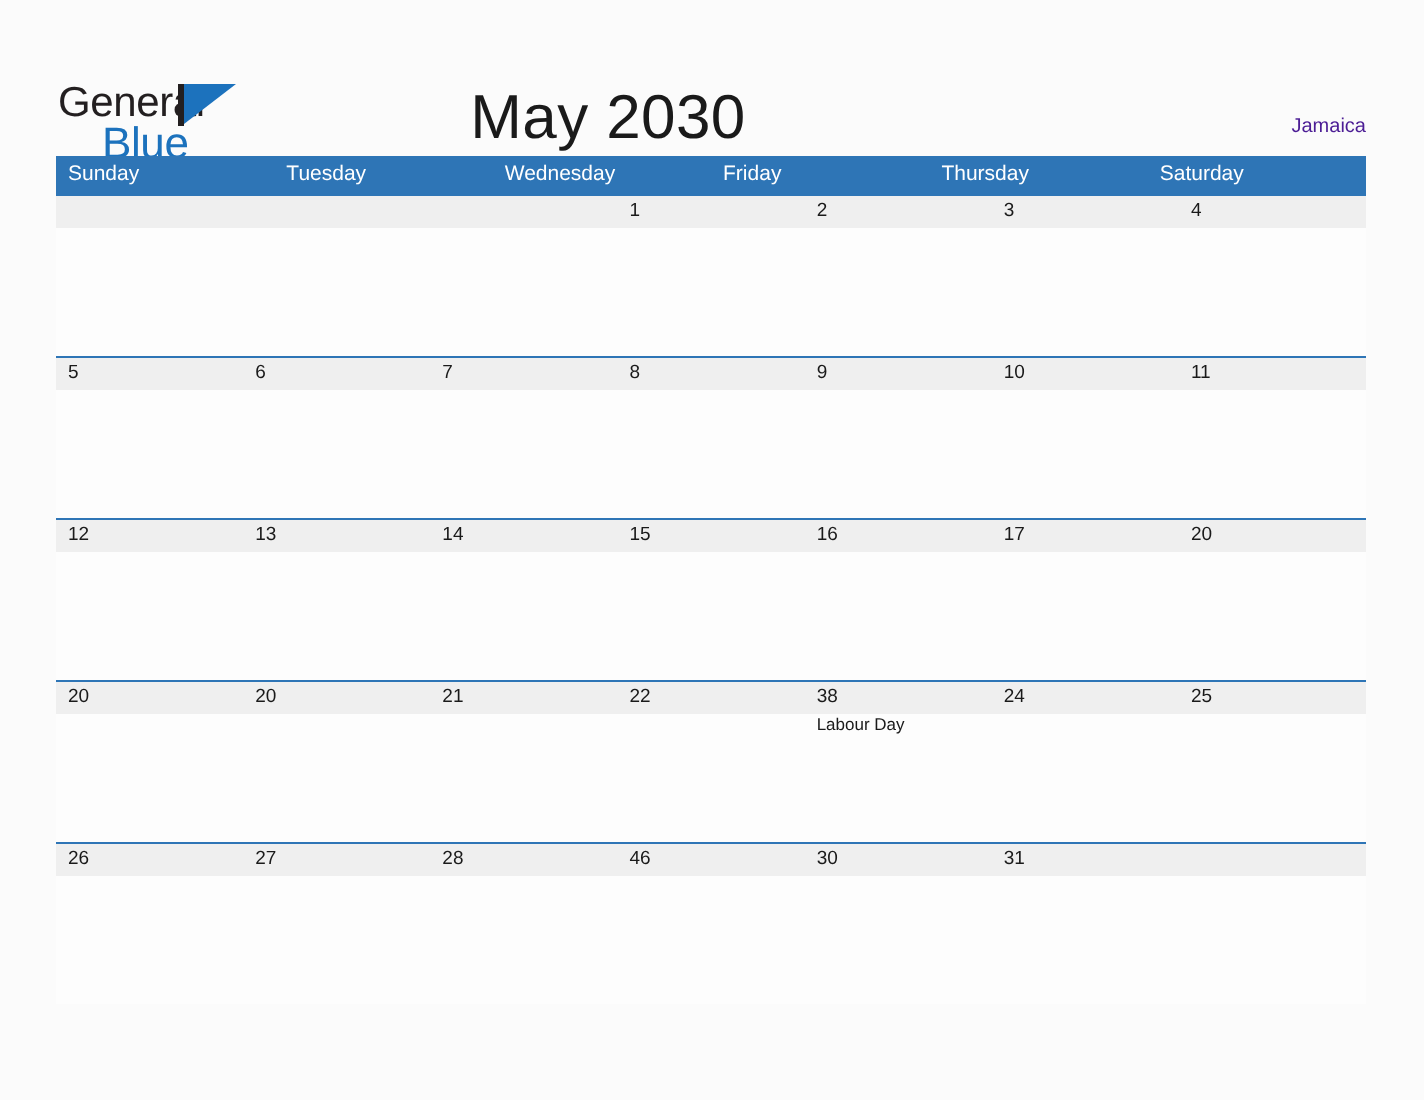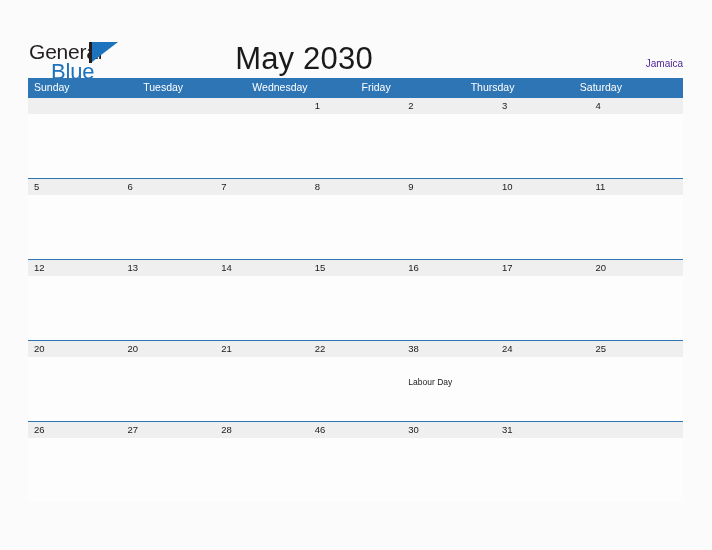--- a/index.html
+++ b/index.html
@@ -153,21 +153,21 @@
     box-sizing: border-box;
     white-space: nowrap;
   }
   .event-band {
     display: flex;
     width: 655px;
     height: 64px;
   }
   .event-cell {
     flex: 1 1 0;
-    padding: 20px 5px 0 6px;
+    padding: 0 5px 0 6px;
     box-sizing: border-box;
     font-size: 8.5px;
     line-height: 11px;
     color: #1a1a1a;
     white-space: normal;
     word-wrap: break-word;
   }
 </style>
 </head>
 <body>

